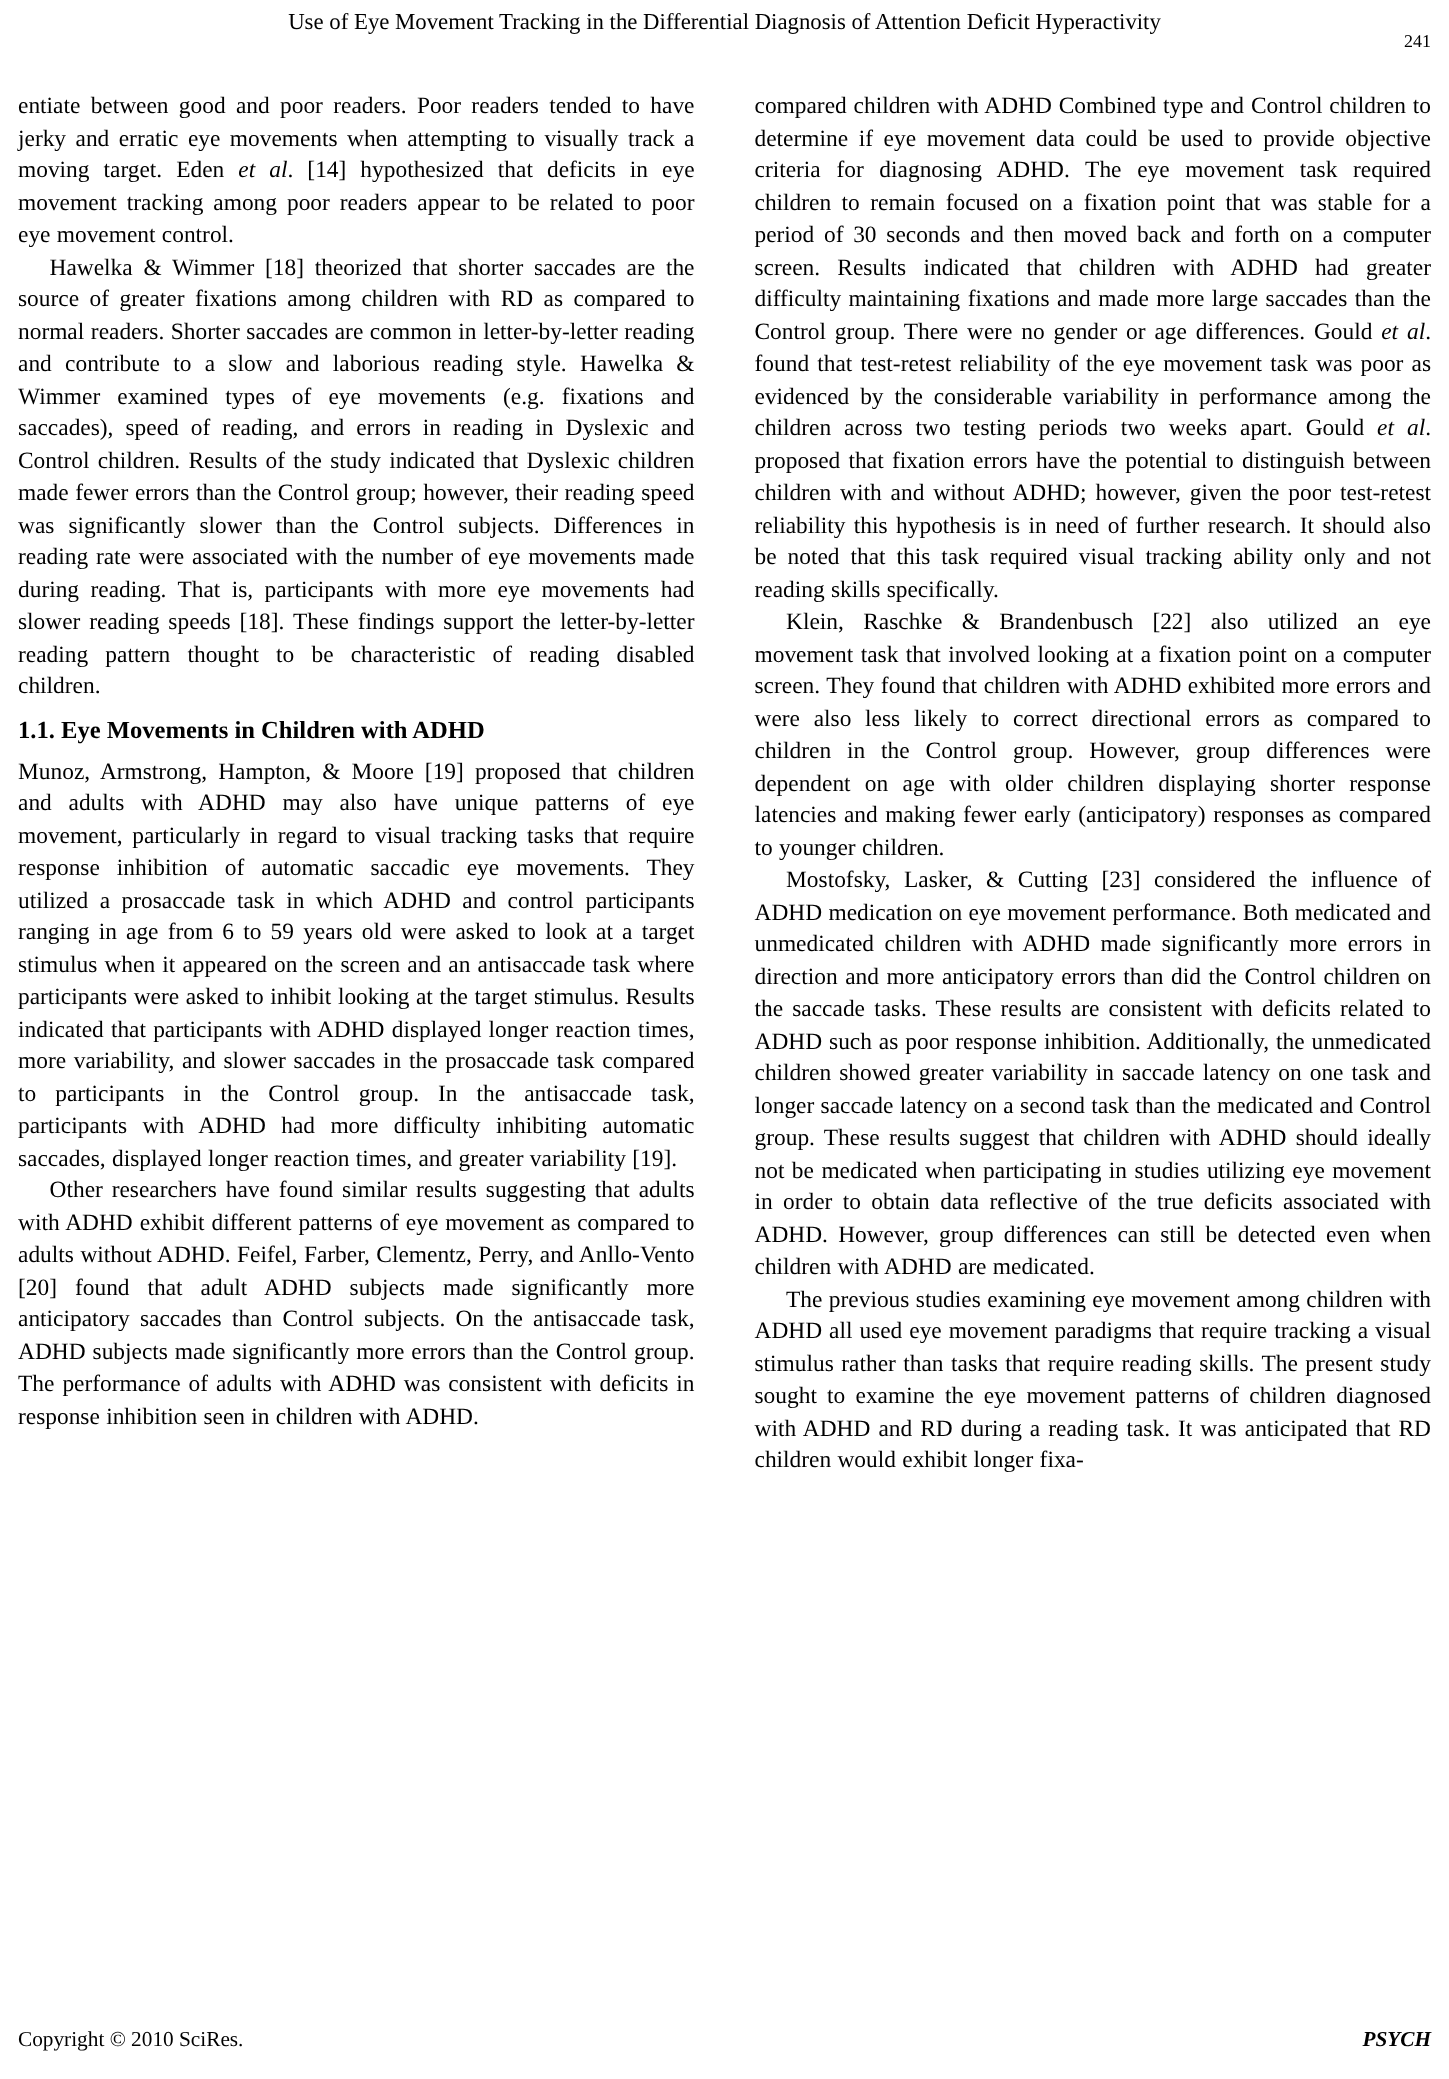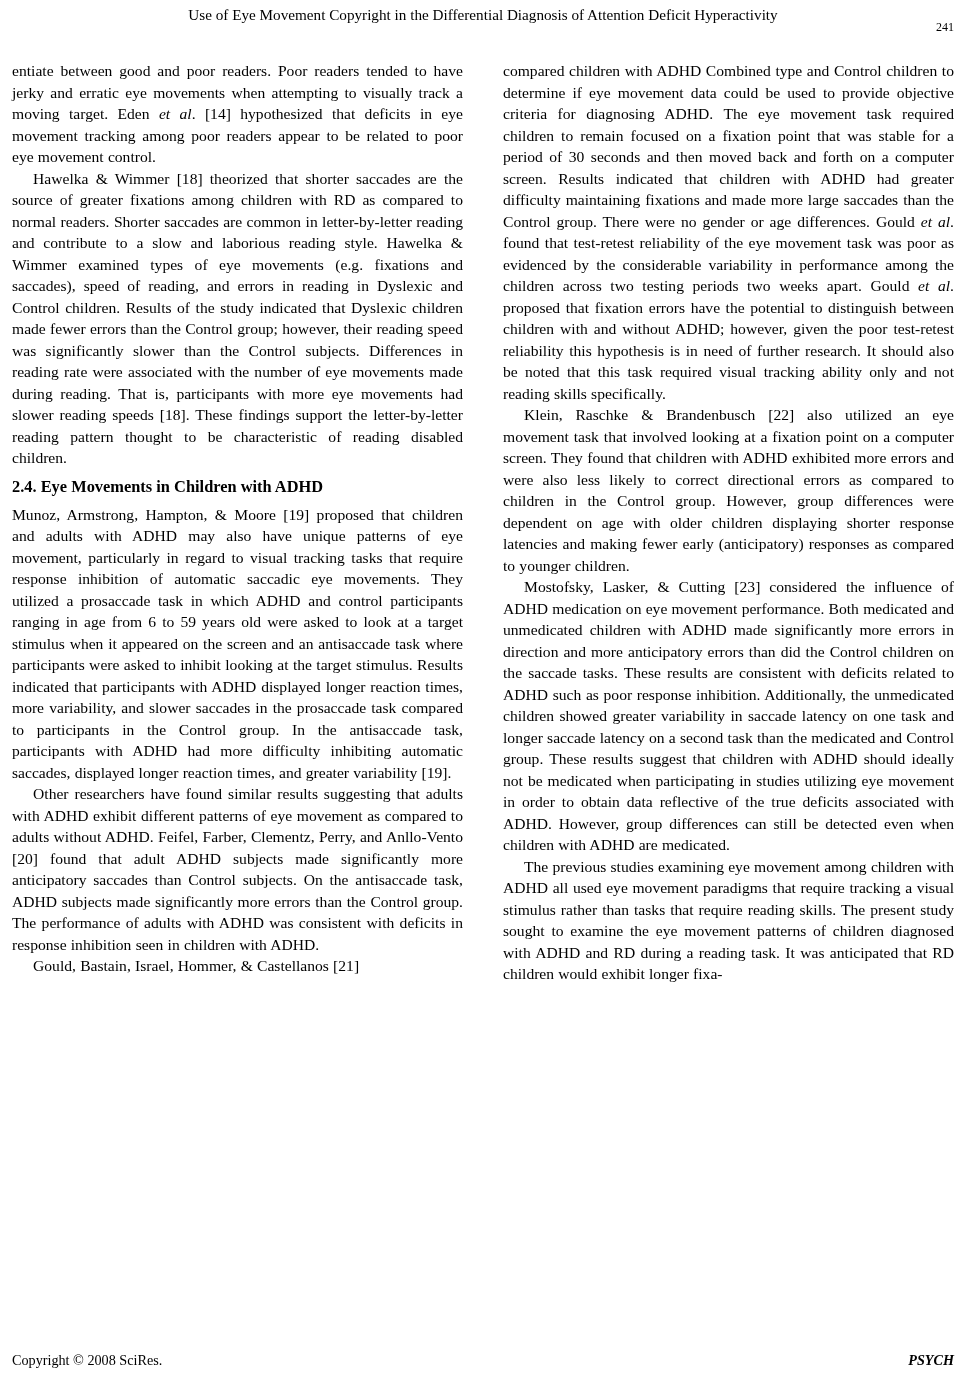--- a/index.html
+++ b/index.html
@@ -125,55 +125,54 @@
     text-align: center;
   }
 </style>
 </head>
 <body>
 
 <div class="page">
 
   <div class="runhead">
     <div class="runhead-title">
-      <span>Use of Eye Movement Copyright in the Differential Diagnosis of Attention Deficit Hyperactivity</span>
+      <span>Use of Eye Movement Tracking in the Differential Diagnosis of Attention Deficit Hyperactivity</span>
     </div>
     <div class="runhead-page">241</div>
   </div>
 
   <div class="columns">
 
     <div class="col">
 
       <p class="para noindent"><span>entiate between good and poor readers. Poor readers tended to have jerky and erratic eye movements when attempting to visually track a moving target. Eden </span><em class="it">et al</em><span>. [14] hypothesized that deficits in eye movement tracking among poor readers appear to be related to poor eye movement control.</span></p>
 
       <p class="para">Hawelka &amp; Wimmer [18] theorized that shorter saccades are the source of greater fixations among children with RD as compared to normal readers. Shorter saccades are common in letter-by-letter reading and contribute to a slow and laborious reading style. Hawelka &amp; Wimmer examined types of eye movements (e.g. fixations and saccades), speed of reading, and errors in reading in Dyslexic and Control children. Results of the study indicated that Dyslexic children made fewer errors than the Control group; however, their reading speed was significantly slower than the Control subjects. Differences in reading rate were associated with the number of eye movements made during reading. That is, participants with more eye movements had slower reading speeds [18]. These findings support the letter-by-letter reading pattern thought to be characteristic of reading disabled children.</p>
 
-      <h2 class="section-heading">2.4. Eye Movements in Children with ADHD</h2>
+      <h2 class="section-heading">1.1. Eye Movements in Children with ADHD</h2>
 
       <p class="para noindent">Munoz, Armstrong, Hampton, &amp; Moore [19] proposed that children and adults with ADHD may also have unique patterns of eye movement, particularly in regard to visual tracking tasks that require response inhibition of automatic saccadic eye movements. They utilized a prosaccade task in which ADHD and control participants ranging in age from 6 to 59 years old were asked to look at a target stimulus when it appeared on the screen and an antisaccade task where participants were asked to inhibit looking at the target stimulus. Results indicated that participants with ADHD displayed longer reaction times, more variability, and slower saccades in the prosaccade task compared to participants in the Control group. In the antisaccade task, participants with ADHD had more difficulty inhibiting automatic saccades, displayed longer reaction times, and greater variability [19].</p>
 
       <p class="para">Other researchers have found similar results suggesting that adults with ADHD exhibit different patterns of eye movement as compared to adults without ADHD. Feifel, Farber, Clementz, Perry, and Anllo-Vento [20] found that adult ADHD subjects made significantly more anticipatory saccades than Control subjects. On the antisaccade task, ADHD subjects made significantly more errors than the Control group. The performance of adults with ADHD was consistent with deficits in response inhibition seen in children with ADHD.</p>
 
-      <p class="para">Gould, Bastain, Israel, Hommer, &amp; Castellanos [21]</p>
 
     </div>
 
     <div class="col">
 
       <p class="para noindent"><span>compared children with ADHD Combined type and Control children to determine if eye movement data could be used to provide objective criteria for diagnosing ADHD. The eye movement task required children to remain focused on a fixation point that was stable for a period of 30 seconds and then moved back and forth on a computer screen. Results indicated that children with ADHD had greater difficulty maintaining fixations and made more large saccades than the Control group. There were no gender or age differences. Gould </span><em class="it">et al</em><span>. found that test-retest reliability of the eye movement task was poor as evidenced by the considerable variability in performance among the children across two testing periods two weeks apart. Gould </span><em class="it">et al</em><span>. proposed that fixation errors have the potential to distinguish between children with and without ADHD; however, given the poor test-retest reliability this hypothesis is in need of further research. It should also be noted that this task required visual tracking ability only and not reading skills specifically.</span></p>
 
       <p class="para">Klein, Raschke &amp; Brandenbusch [22] also utilized an eye movement task that involved looking at a fixation point on a computer screen. They found that children with ADHD exhibited more errors and were also less likely to correct directional errors as compared to children in the Control group. However, group differences were dependent on age with older children displaying shorter response latencies and making fewer early (anticipatory) responses as compared to younger children.</p>
 
       <p class="para">Mostofsky, Lasker, &amp; Cutting [23] considered the influence of ADHD medication on eye movement performance. Both medicated and unmedicated children with ADHD made significantly more errors in direction and more anticipatory errors than did the Control children on the saccade tasks. These results are consistent with deficits related to ADHD such as poor response inhibition. Additionally, the unmedicated children showed greater variability in saccade latency on one task and longer saccade latency on a second task than the medicated and Control group. These results suggest that children with ADHD should ideally not be medicated when participating in studies utilizing eye movement in order to obtain data reflective of the true deficits associated with ADHD. However, group differences can still be detected even when children with ADHD are medicated.</p>
 
       <p class="para">The previous studies examining eye movement among children with ADHD all used eye movement paradigms that require tracking a visual stimulus rather than tasks that require reading skills. The present study sought to examine the eye movement patterns of children diagnosed with ADHD and RD during a reading task. It was anticipated that RD children would exhibit longer fixa-</p>
 
     </div>
 
   </div>
 
   <div class="footer">
-    <div class="footer-left">Copyright © 2008 SciRes.</div>
+    <div class="footer-left">Copyright © 2010 SciRes.</div>
     <div class="footer-right">PSYCH</div>
   </div>
 
 </div>
 
 </body></html>

